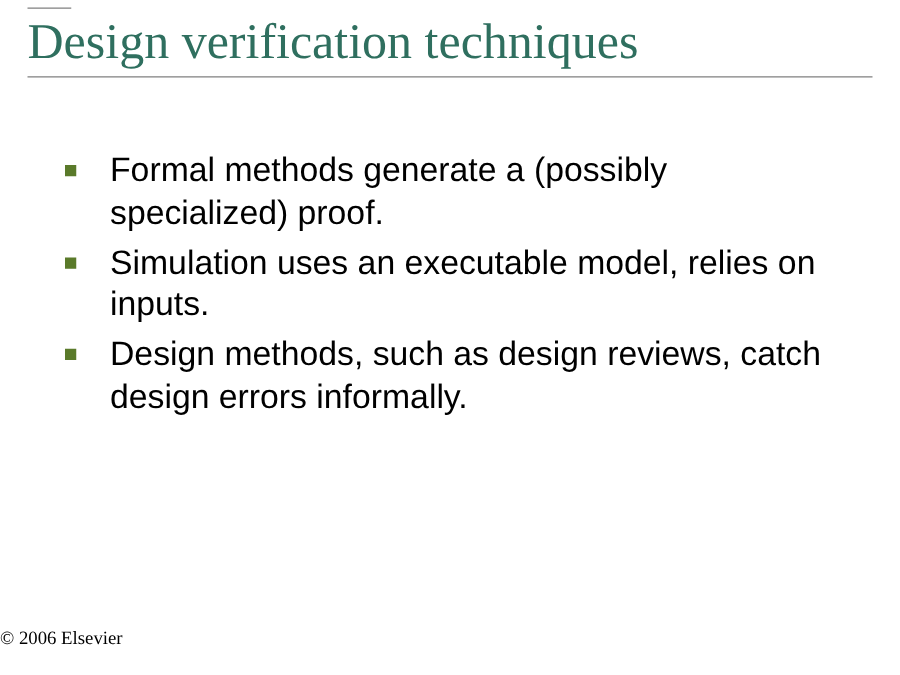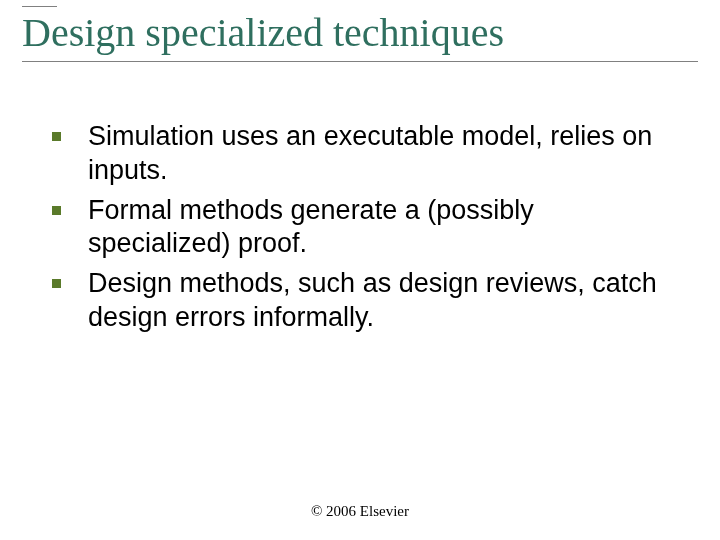--- a/index.html
+++ b/index.html
@@ -67,46 +67,45 @@
     top: 12px;
     width: 9px;
     height: 9px;
     background: #5a7a2a; 
   }
   .footer {
     position: absolute;
     left: 0;
     right: 0;
     bottom: 20px;
-    text-align: center;
     font-family: "Times New Roman", Times, serif;
     font-size: 15px;
     color: #000000;
   }
 </style>
 </head>
 <body>
 
 <div class="slide">
 
   <div class="title-region">
     <div class="title-topline"></div>
-    <div class="title-text">Design specialized techniques</div>
+    <div class="title-text">Design verification techniques</div>
     <div class="title-underline"></div>
   </div>
 
   <div class="body-region">
     <ul class="bullet-list">
       <li>
         <span class="sq"></span>
-        <span>Simulation uses an executable model, relies on inputs.</span>
+        <span>Formal methods generate a (possibly specialized) proof.</span>
       </li>
       <li>
         <span class="sq"></span>
-        <span>Formal methods generate a (possibly specialized) proof.</span>
+        <span>Simulation uses an executable model, relies on inputs.</span>
       </li>
       <li>
         <span class="sq"></span>
         <span>Design methods, such as design reviews, catch design errors informally.</span>
       </li>
     </ul>
   </div>
 
   <div class="footer">© 2006 Elsevier</div>
 

